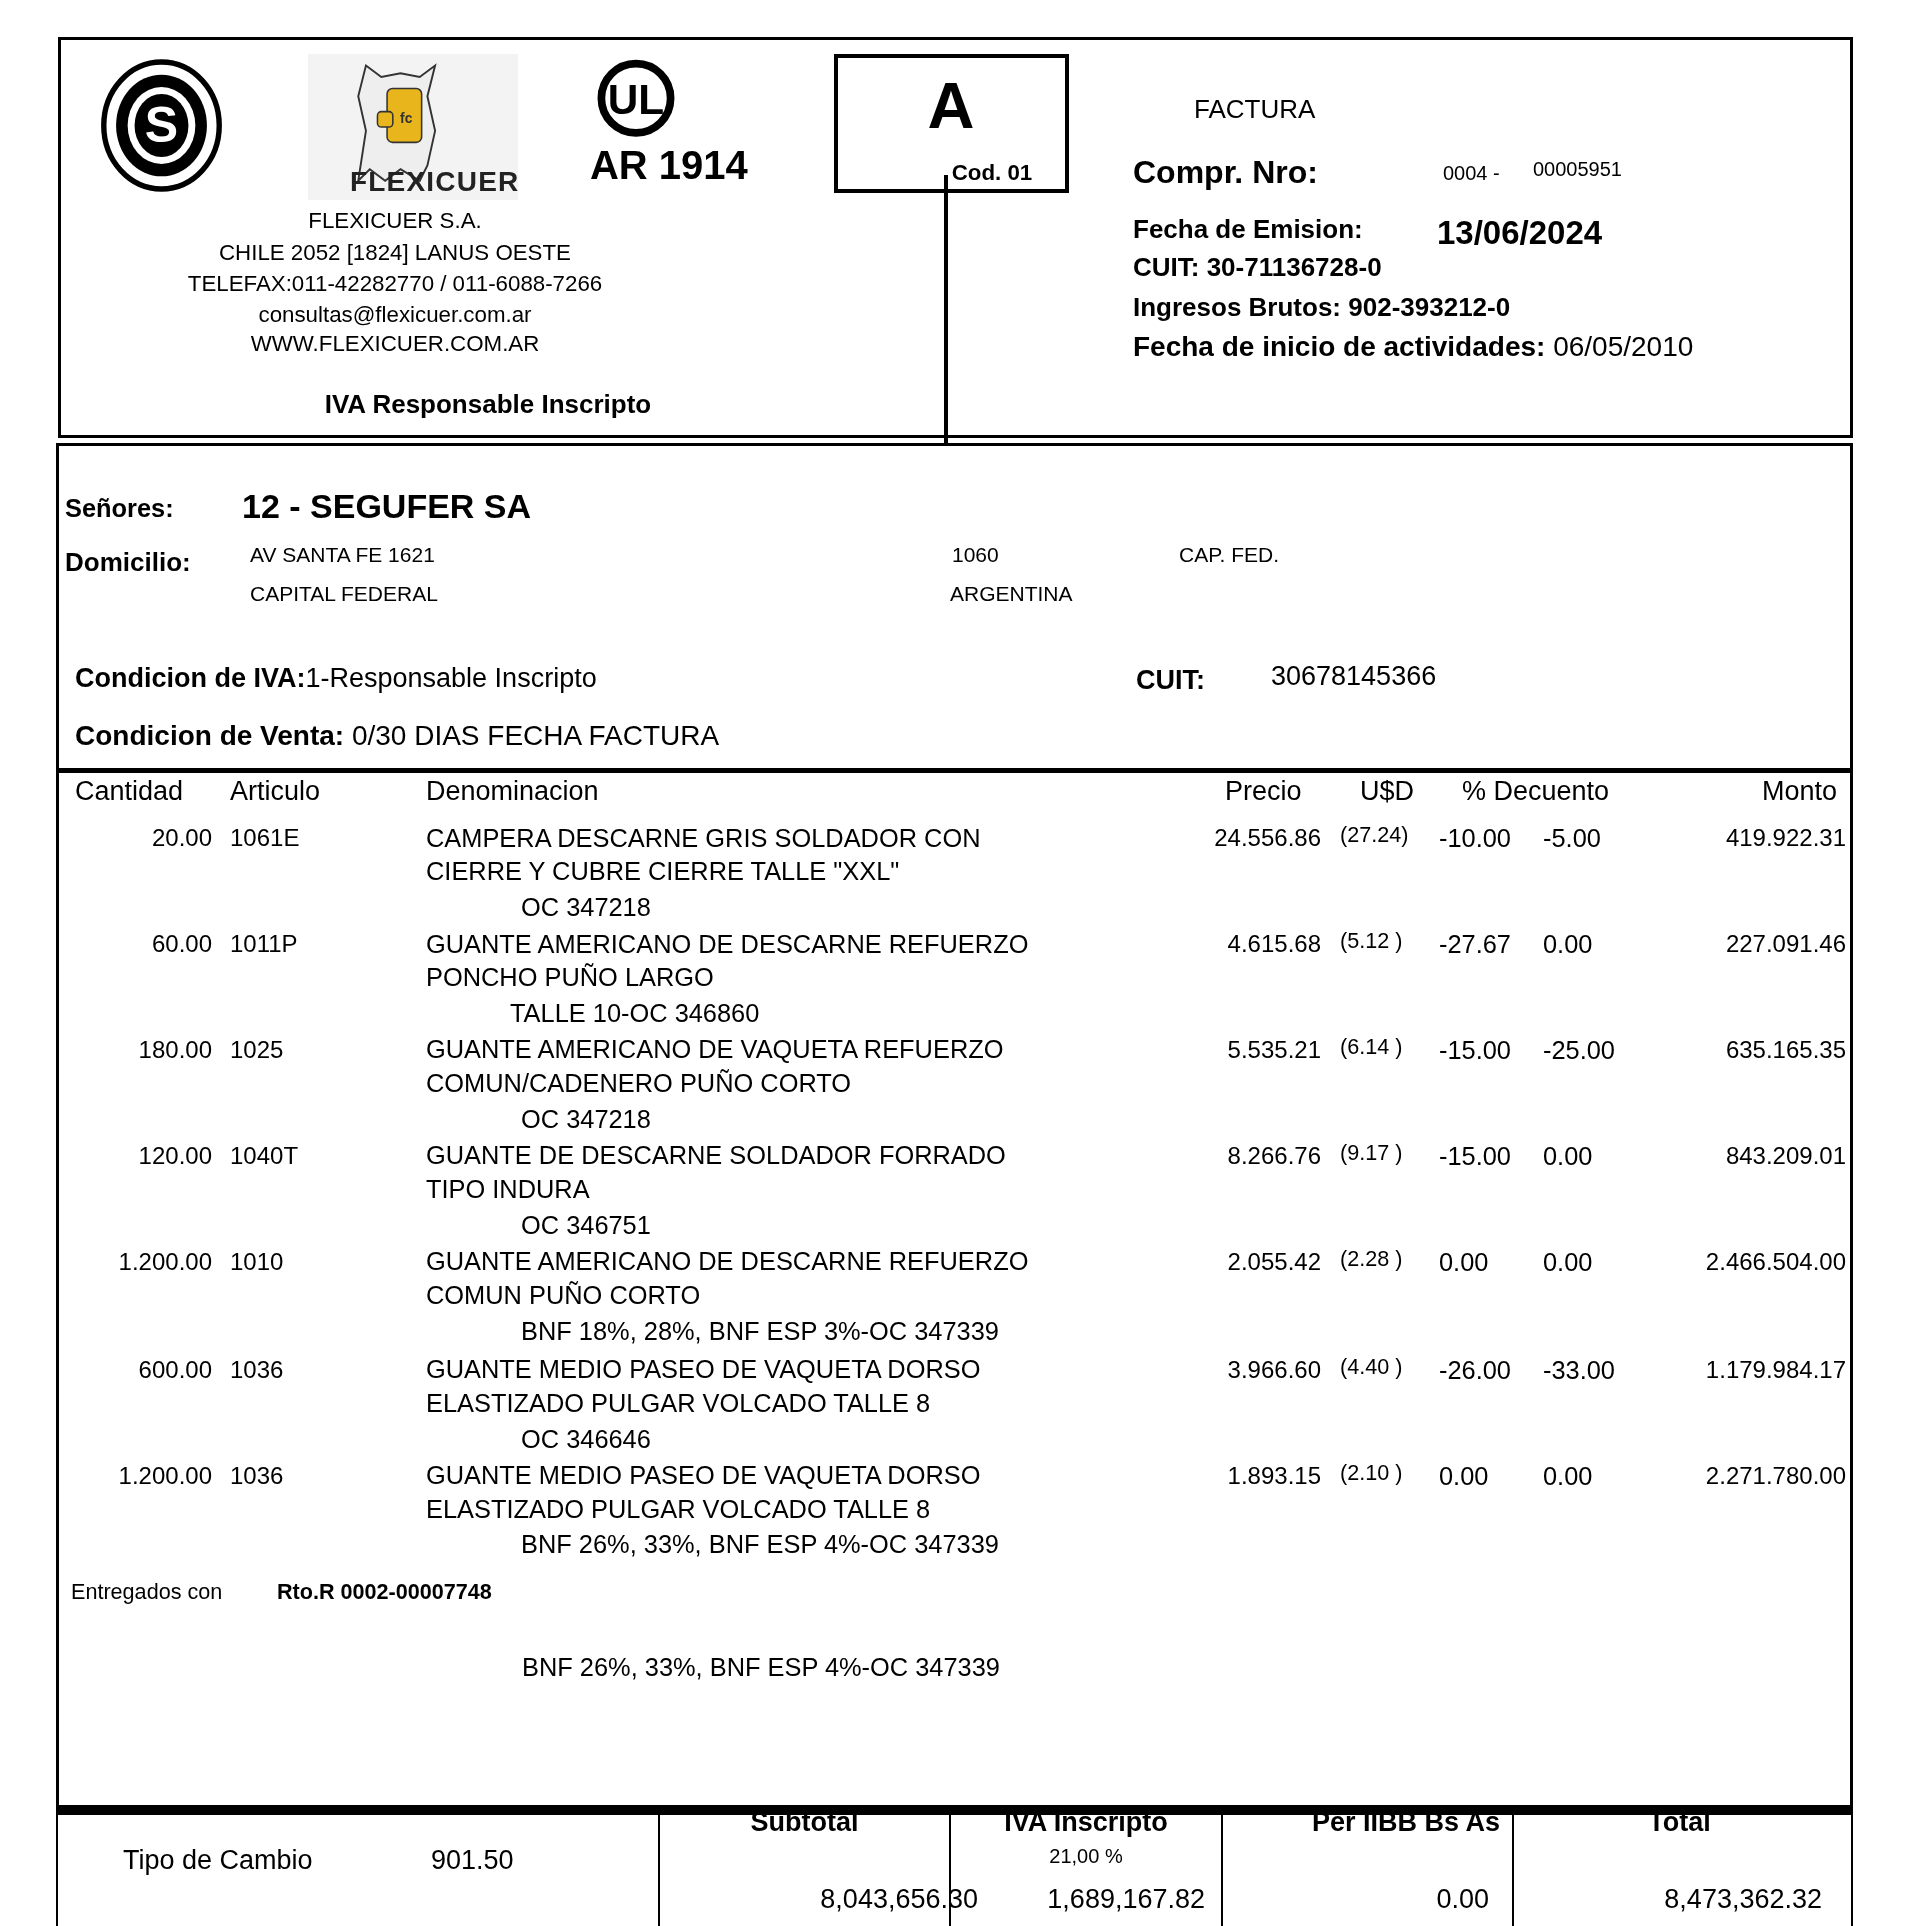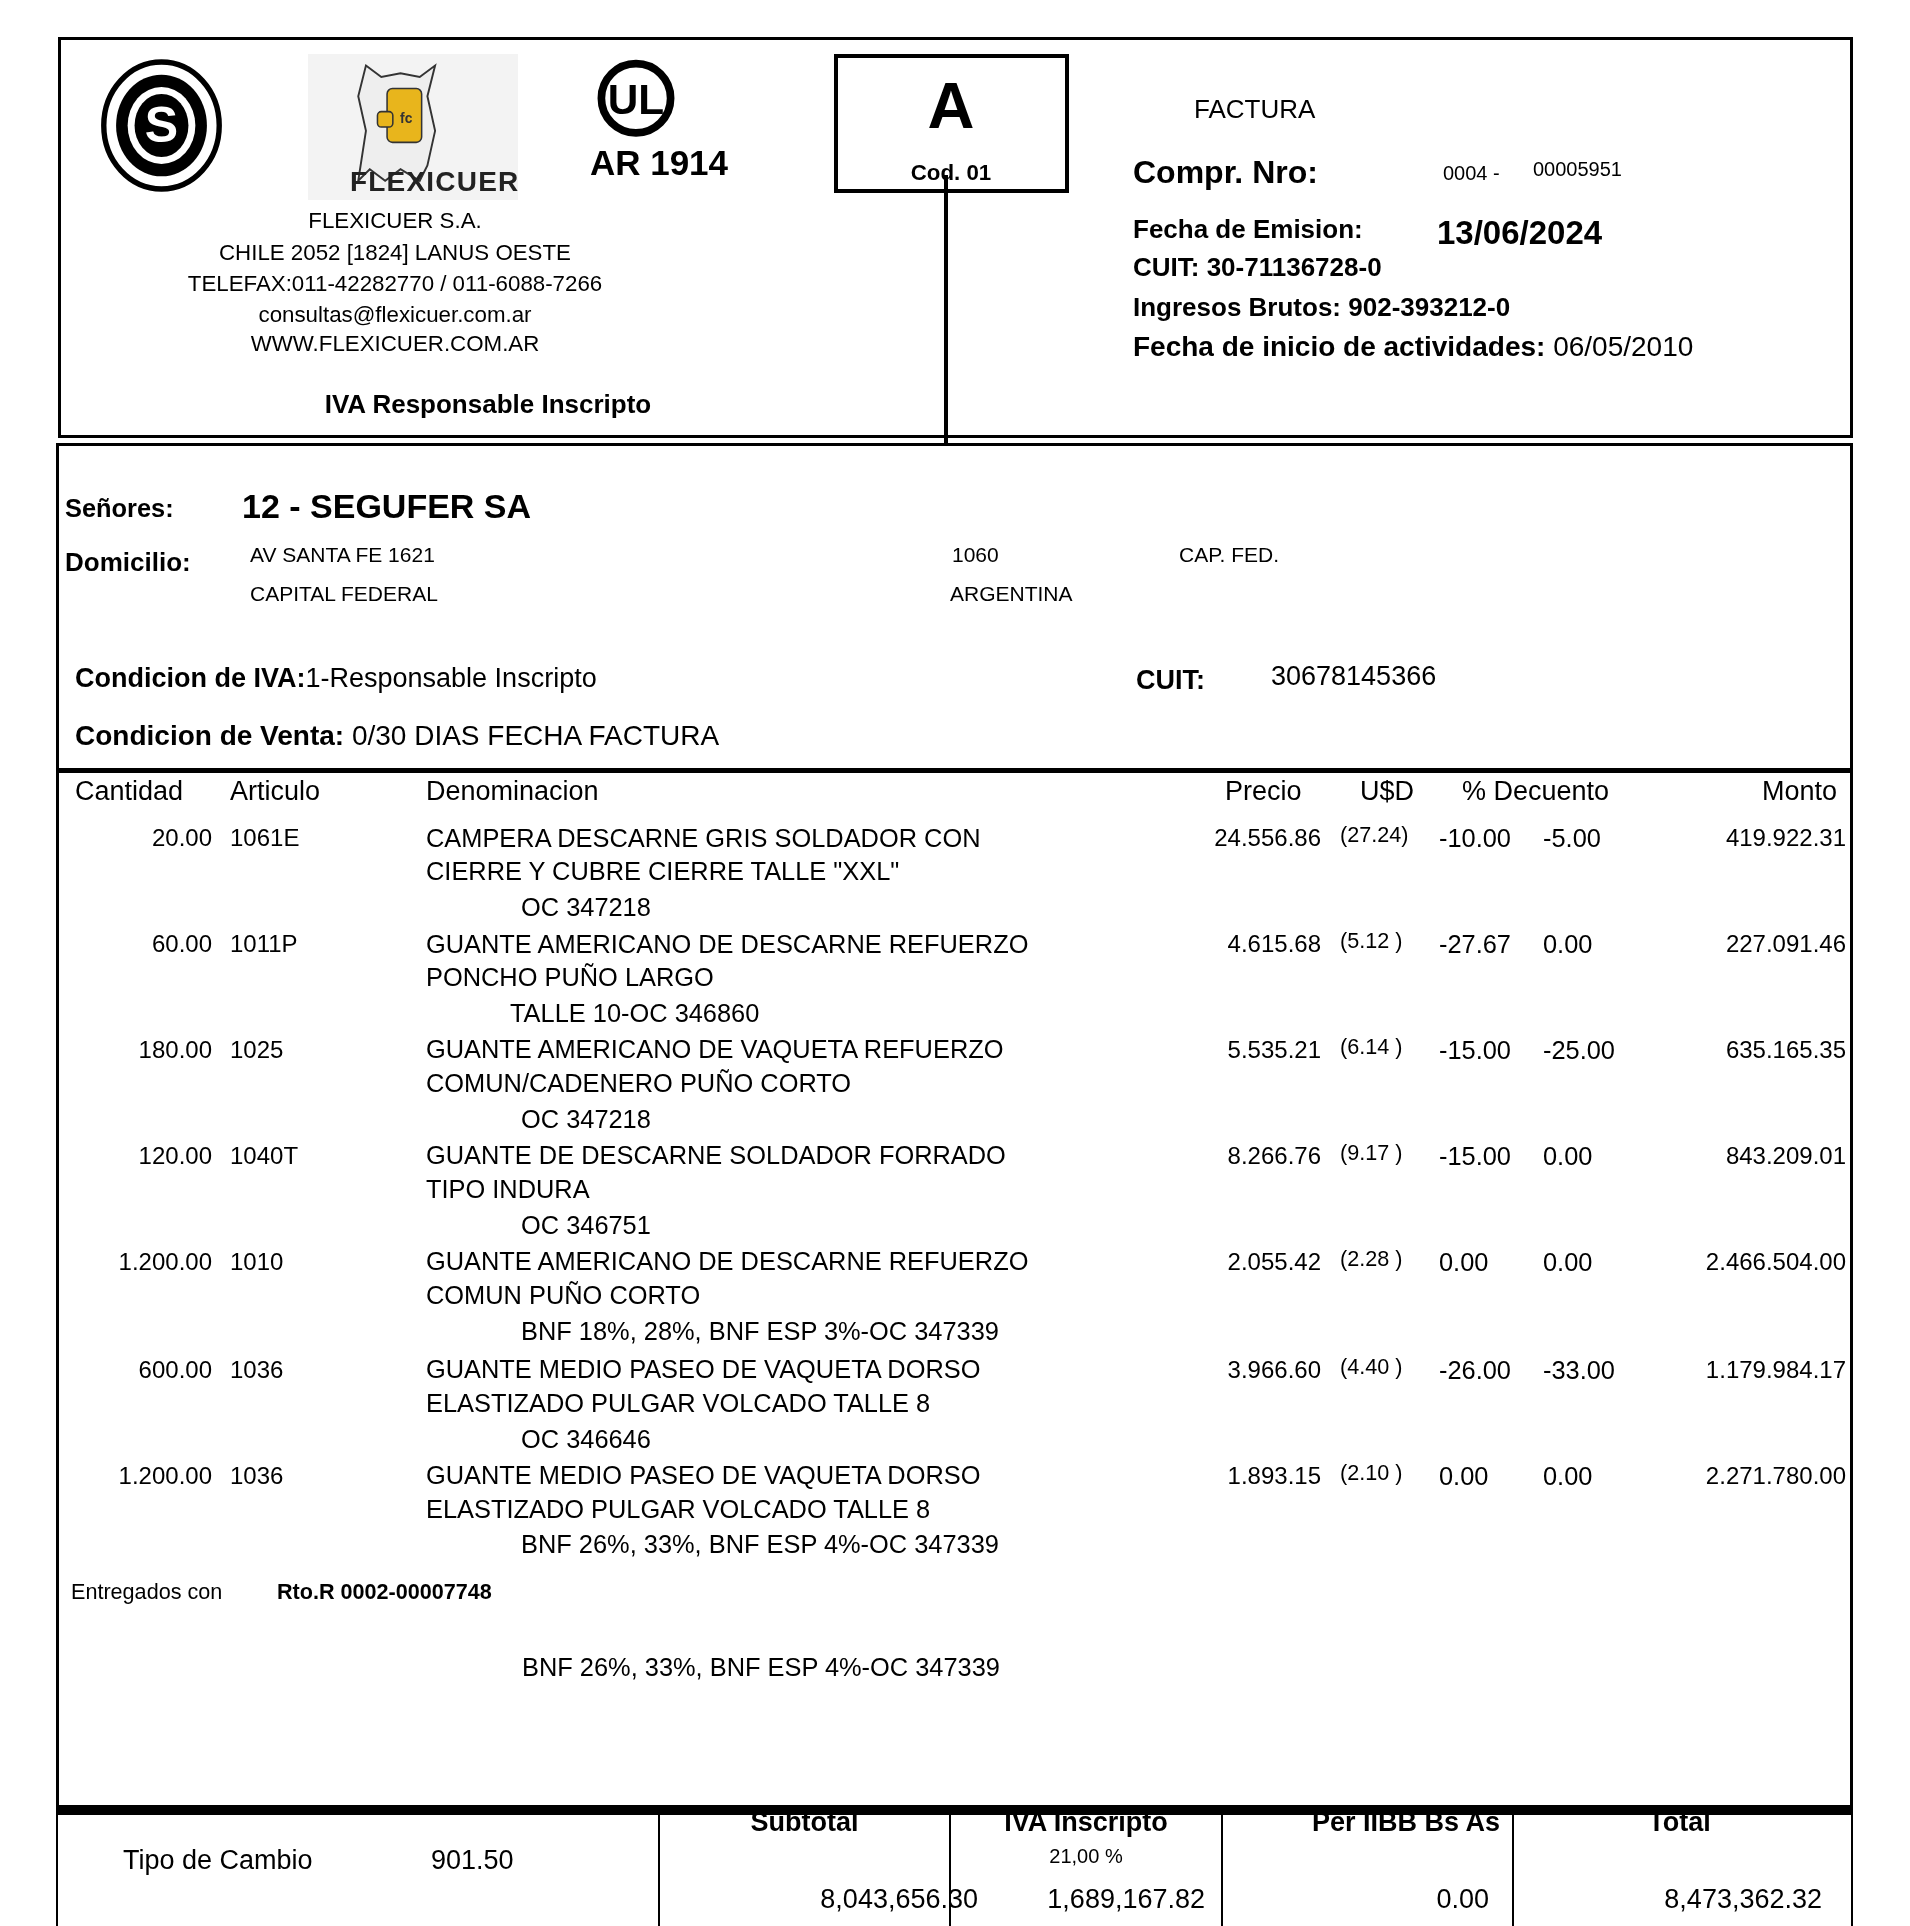--- a/index.html
+++ b/index.html
@@ -51,33 +51,33 @@
     <text x="255" y="180" font-family="Liberation Sans, sans-serif" font-size="36" font-weight="bold" fill="#333" text-anchor="middle">fc</text>
   </svg>
   <div class="abs b" style="left:42px;top:112px;font-size:28px;color:#222;letter-spacing:1.2px;">FLEXICUER</div>
 </div>
 
 <div class="abs" id="logoUL">
   <svg width="100" height="100" viewBox="0 0 260 260" style="position:absolute;left:0;top:0">
     <circle cx="130" cy="110" r="90" fill="none" stroke="#000" stroke-width="20"></circle>
     <text x="130" y="150" font-family="Liberation Sans, sans-serif" font-size="110" font-weight="bold" fill="#000" text-anchor="middle">UL</text>
   </svg>
-  <div class="abs b" style="left:3.9px;top:87px;font-size:35px;">AR 1914</div>
+  <div class="abs b" style="left:3.9px;top:87px;font-size:40px;">AR 1914</div>
 </div>
 
 <div class="abs co" style="top:208px;">FLEXICUER S.A.</div>
 <div class="abs co" style="top:240px;">CHILE 2052 [1824] LANUS OESTE</div>
 <div class="abs co" style="top:271px;">TELEFAX:011-42282770 / 011-6088-7266</div>
 <div class="abs co" style="top:302px;">consultas@flexicuer.com.ar</div>
 <div class="abs co" style="top:331px;">WWW.FLEXICUER.COM.AR</div>
 <div class="abs co b" style="top:389px;font-size:26px;left:247px;width:482px;">IVA Responsable Inscripto</div>
 
 <div id="letterbox">
   <div class="abs b" style="left:0;width:226px;text-align:center;top:9.6px;font-size:65px;">A</div>
-  <div class="abs b" style="left:0;width:226px;text-align:center;top:102px;font-size:22.3px;">Cod. 01</div>
+  <div class="abs b" style="left:0;width:226px;text-align:center;top:102px;font-size:22.3px;padding-left:41px;">Cod. 01</div>
 </div>
 <div id="vline"></div>
 
 <div class="abs" style="left:1194px;top:94px;font-size:26px;">FACTURA</div>
 <div class="abs b" style="left:1133px;top:154px;font-size:32px;">Compr. Nro:</div>
 <div class="abs" style="left:1443px;top:162px;font-size:20px;">0004 -</div>
 <div class="abs" style="left:1533px;top:158px;font-size:20px;">00005951</div>
 <div class="abs b" style="left:1133px;top:214px;font-size:26px;">Fecha de Emision:</div>
 <div class="abs b" style="left:1437px;top:214px;font-size:33px;">13/06/2024</div>
 <div class="abs b" style="left:1133px;top:252px;font-size:26px;">CUIT: 30-71136728-0</div>

